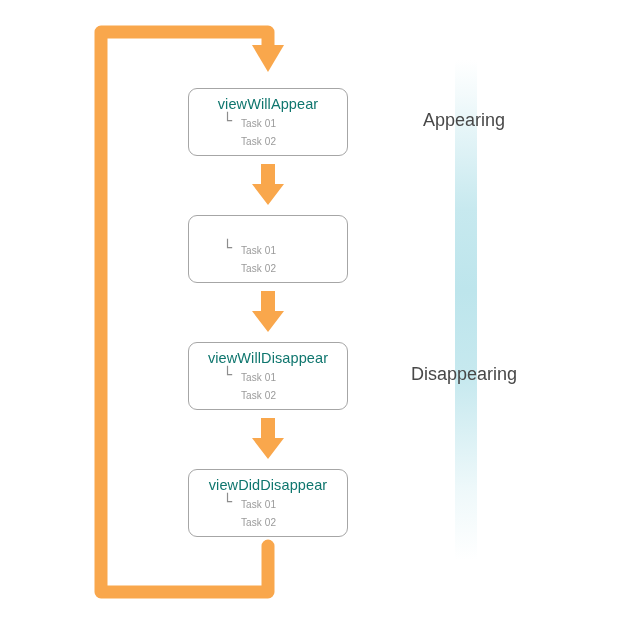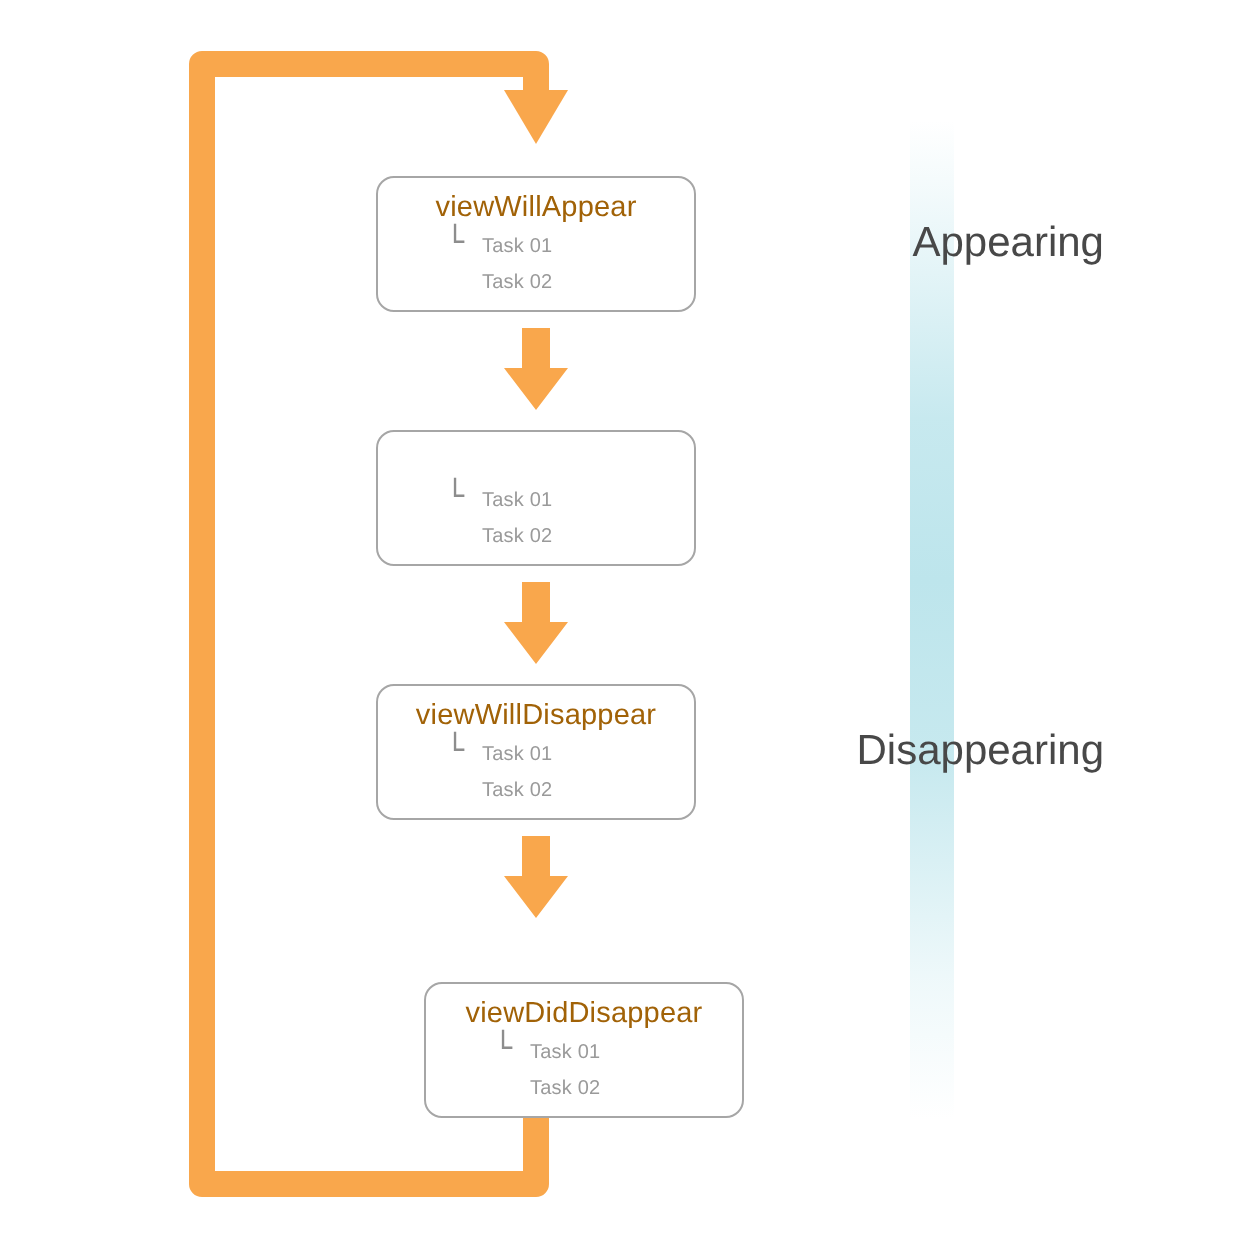--- a/index.html
+++ b/index.html
@@ -54,21 +54,21 @@
     border: 1px solid #a6a6a6;
     border-radius: 9px;
   }
   .node-title {
     position: absolute;
     left: 0;
     right: 0;
     top: 7px;
     text-align: center;
     font-size: 14.5px;
-    color: #a16207;
+    color: #0f766e;
     letter-spacing: 0.1px;
     white-space: nowrap;
   }
   .node-tasks {
     position: absolute;
     left: 0;
     right: 0;
     top: 28px;
   }
   .task-row {
@@ -102,22 +102,22 @@
     left: 251px;
     width: 34px;
     height: 42px;
   }
 
   
   .phase-label {
     position: absolute;
     left: 376px;
     width: 176px;
-    text-align: right;
-    font-size: 21px;
+    text-align: center;
+    font-size: 18px;
     color: #484848;
     white-space: nowrap;
   }
 </style>
 </head>
 <body>
 
 <div id="stage">
 
   <svg id="loop-svg" viewBox="0 0 624 624">
@@ -175,21 +175,21 @@
         <span class="tree-glyph blank"></span>
         <span class="task-label">Task 02</span>
       </div>
     </div>
   </div>
 
   <svg class="arrow" style="top:418px;" viewBox="0 0 34 42">
     <path d="M 10 0 L 24 0 L 24 20 L 33 20 L 17 41 L 1 20 L 10 20 Z" fill="#f9a74c"></path>
   </svg>
 
-  <div class="node" style="top:491px;margin-left:24px;">
+  <div class="node" style="top:469px;">
     <div class="node-title">viewDidDisappear</div>
     <div class="node-tasks">
       <div class="task-row">
         <span class="tree-glyph">└</span>
         <span class="task-label">Task 01</span>
       </div>
       <div class="task-row">
         <span class="tree-glyph blank"></span>
         <span class="task-label">Task 02</span>
       </div>

